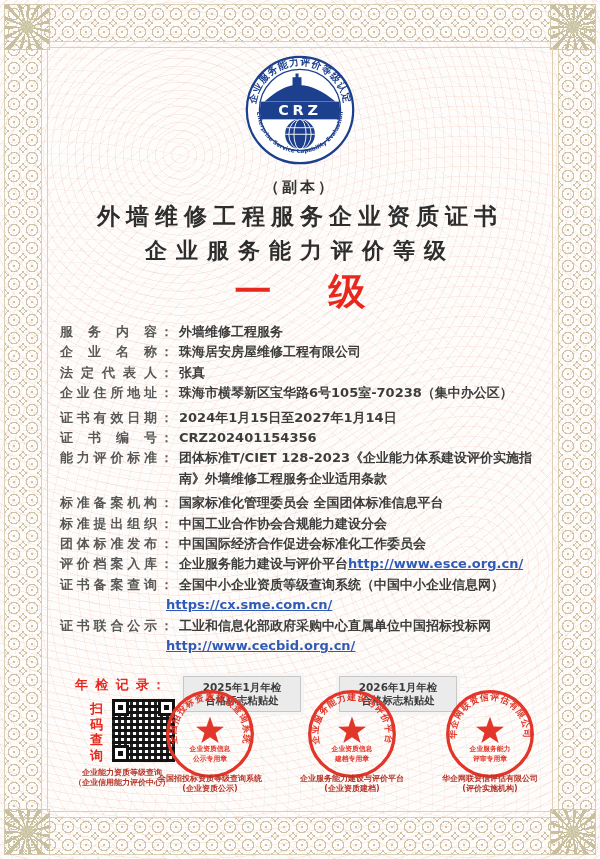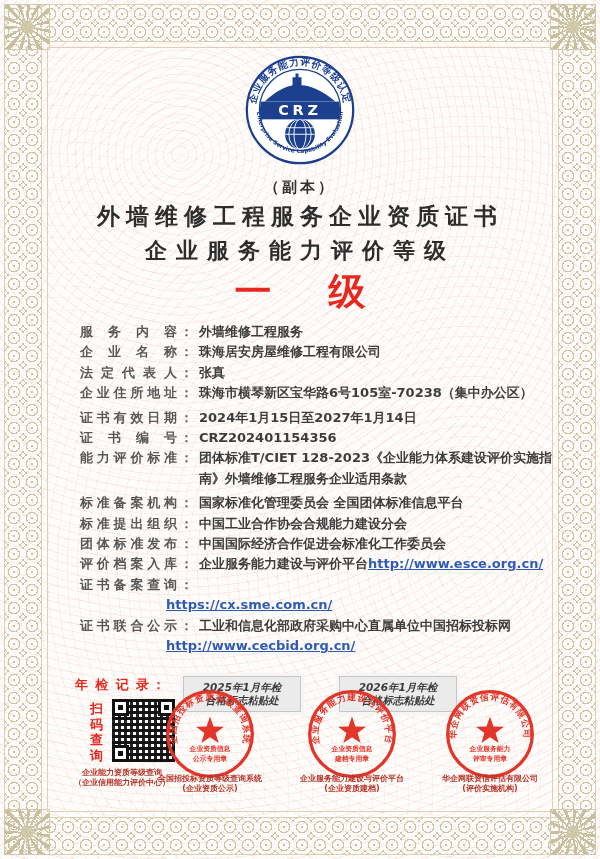--- a/index.html
+++ b/index.html
@@ -37,35 +37,35 @@
       font-size:15px; font-weight:600; letter-spacing:3px; color:#333; }
   .title1{ position:absolute; top:201px; left:0; width:100%; text-align:center;
       font-size:23px; font-weight:800; letter-spacing:6px; color:#2d2d2d; }
   .title2{ position:absolute; top:236px; left:0; width:100%; text-align:center;
       font-size:22px; font-weight:700; letter-spacing:9px; color:#2d2d2d; }
   .level{ position:absolute; top:267px; left:0; width:100%; text-align:center;
       font-size:37px; font-weight:800; letter-spacing:22px; text-indent:22px; color:#e8281e; }
 
   
   .fields{ position:absolute; left:60px; top:322px; width:492px; font-size:13px; }
-  .frow{ display:flex; line-height:20.4px; font-weight:600;margin-left:20px; }
+  .frow{ display:flex; line-height:20.4px; font-weight:600; }
   .flabel{ flex:none; width:97px; color:#585858; text-align:justify; text-align-last:justify; }
   .fcolon{ flex:none; color:#585858; margin:0 6px 0 3px; }
   .fvalue{ flex:1; color:#3d3d3d; }
   .flink{ color:#2f5bb7; text-decoration:underline; cursor:pointer; font-weight:600; }
   .fline2{ padding-left:106px; line-height:20.4px; }
   .mt4{ margin-top:4px; }
 
   
   .insp{ position:absolute; left:75px; top:676px; display:flex; align-items:flex-start; font-size:13px; }
   .insp-label{ flex:none; width:74px; color:#e8281e; font-weight:800; text-align:justify; text-align-last:justify; }
   .insp-colon{ color:#e8281e; font-weight:800; margin:0 4px 0 3px; }
   .insp-box{ width:118px; margin-left:14px; padding:4px 12px; background:#ebebeb;
       border:1px solid #c7c7c7; box-shadow:0 0 0 3px #f6f5f3; text-align:center;
-      font-size:10.5px; font-weight:700; color:#3c3c3c; line-height:13px;font-style:italic; }
+      font-size:10.5px; font-weight:700; color:#3c3c3c; line-height:13px; }
   .insp-box + .insp-box{ margin-left:38px; }
 
   
   .qrblock{ position:absolute; left:66px; top:699px; width:112px; }
   .qr-row{ display:flex;margin-left:24px; }
   .qr-side{ flex:none; width:15px; font-size:13px; font-weight:800; color:#e8281e;
       line-height:15.5px; word-break:break-all; margin-right:7px; margin-top:2px; }
   .qr{ position:relative; width:63px; height:63px; background:
       repeating-linear-gradient(90deg, rgba(17,17,17,.92) 0 3px, rgba(0,0,0,0) 3px 6px),
       repeating-linear-gradient(0deg, #151515 0 3px, #fdfdfd 3px 6px); }
@@ -186,20 +186,21 @@
       <span class="fvalue">中国国际经济合作促进会标准化工作委员会</span>
     </div>
     <div class="frow">
       <span class="flabel">评价档案入库</span>
         <span class="fcolon">：</span>
       <span class="fvalue"><span>企业服务能力建设与评价平台</span><a class="flink">http://www.esce.org.cn/</a></span>
     </div>
     <div class="frow">
       <span class="flabel">证书备案查询</span>
         <span class="fcolon">：</span>
+      <span class="fvalue">全国中小企业资质等级查询系统（中国中小企业信息网）</span>
     </div>
     <div class="fline2">
       <a class="flink">https://cx.sme.com.cn/</a>
     </div>
     <div class="frow">
       <span class="flabel">证书联合公示</span>
         <span class="fcolon">：</span>
       <span class="fvalue">工业和信息化部政府采购中心直属单位中国招标投标网</span>
     </div>
     <div class="fline2">

